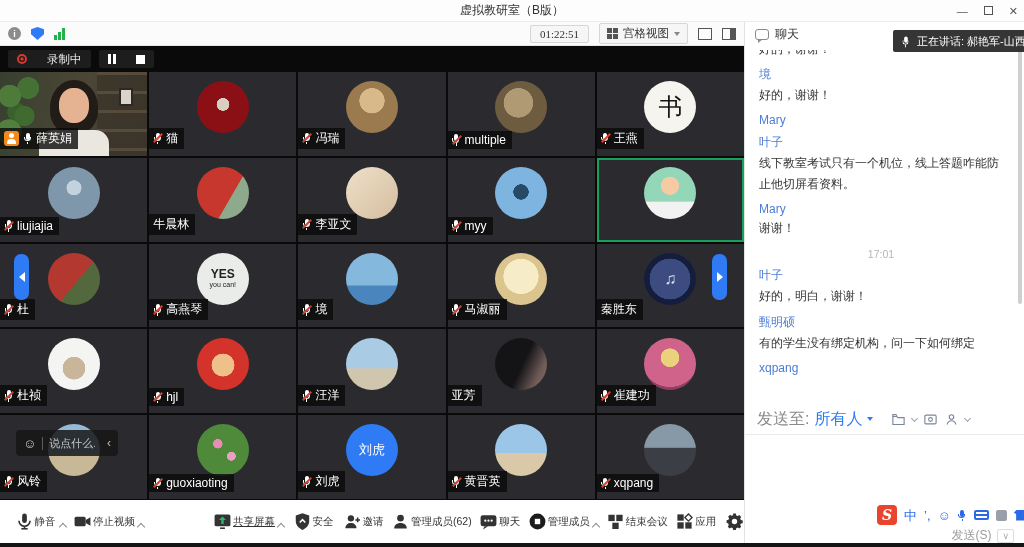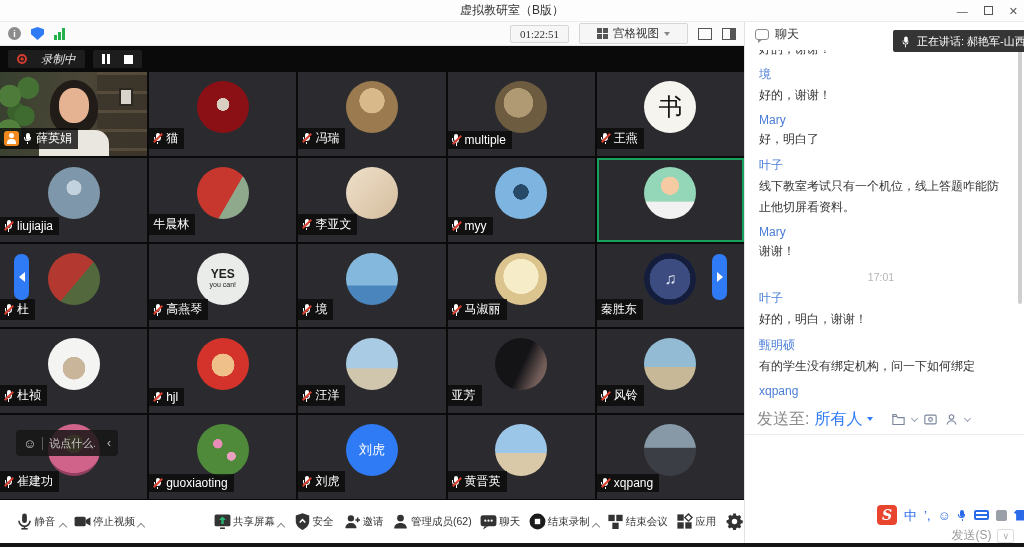--- a/index.html
+++ b/index.html
@@ -15,36 +15,36 @@
 
   
   .topbar { position:absolute; left:0; top:22px; width:744px; height:24px; background:#fbfbfb; border-bottom:1px solid #e7e7e7; display:flex; align-items:center; padding:0 8px; }
   .tb-left { display:flex; align-items:center; gap:10px; }
   .ico-info { width:13px; height:13px; border-radius:50%; background:#8c8c8c; color:#fff; font-size:9px; font-weight:bold; display:flex; align-items:center; justify-content:center; }
   .ico-shield { width:13px; height:13px; background:#2f7bf5; clip-path:polygon(50% 0,100% 18%,100% 55%,50% 100%,0 55%,0 18%); }
   .ico-signal { display:flex; align-items:flex-end; gap:1.5px; height:12px; }
   .ico-signal i { width:2.5px; background:#22b24c; display:block; }
   .tb-right { margin-left:auto; display:flex; align-items:center; gap:10px;font-family:Liberation Serif, serif; }
   .timerbox { border:1px solid #d6d6d6; background:#f6f6f6; border-radius:2px; font-size:11px; color:#333; padding:2px 9px; }
-  .viewdrop { border:1px solid #d6d6d6; background:#f6f6f6; border-radius:2px; display:flex; align-items:center; gap:5px; padding:2px 17px; font-size:11.5px; color:#333; }
+  .viewdrop { border:1px solid #d6d6d6; background:#f6f6f6; border-radius:2px; display:flex; align-items:center; gap:5px; padding:2px 7px; font-size:11.5px; color:#333; }
   .gridglyph { width:11px; height:11px; display:grid; grid-template-columns:1fr 1fr; grid-template-rows:1fr 1fr; gap:1.5px; }
   .gridglyph i { background:#555; }
   .caret-down { width:0; height:0; border-left:3.5px solid transparent; border-right:3.5px solid transparent; border-top:4.5px solid #888; display:inline-block; }
   .ico-fullscreen { width:14px; height:12px; border:1.5px solid #555; position:relative; background:
       linear-gradient(#fbfbfb,#fbfbfb) 50% 0/6px 3px no-repeat,
       linear-gradient(#fbfbfb,#fbfbfb) 50% 100%/6px 3px no-repeat,
       linear-gradient(#fbfbfb,#fbfbfb) 0 50%/3px 4px no-repeat,
       linear-gradient(#fbfbfb,#fbfbfb) 100% 50%/3px 4px no-repeat; }
   .ico-layout { width:14px; height:12px; border:1.5px solid #555; position:relative; }
   .ico-layout i { position:absolute; right:0; top:0; width:5px; height:100%; background:#555; display:block; }
 
   
   .video { position:absolute; left:0; top:46px; width:744px; height:454px; background:#0a0a0a; }
   .recbar { position:absolute; left:8px; top:4px; display:flex; gap:8px; z-index:5; }
-  .chip { background:rgba(32,32,32,.92); border-radius:2px; height:18px; display:flex; align-items:center; gap:14px; padding:0 9px; color:#eee; font-size:11.5px;font-style:italic; }
+  .chip { background:rgba(32,32,32,.92); border-radius:2px; height:18px; display:flex; align-items:center; gap:20px; padding:0 9px; color:#eee; font-size:11.5px; }
   .recdot { width:10px; height:10px; border:2px solid #d53a2f; border-radius:50%; background:radial-gradient(circle,#d53a2f 0 35%,transparent 40%); }
   .pauseico { display:flex; gap:2.5px; }
   .pauseico i { width:3px; height:10px; background:#fff; display:block; }
   .stopico { width:9px; height:9px; background:#fff; display:block; }
 
   .vgrid { position:absolute; left:0; top:26px; width:744px; height:427px; display:grid; grid-template-columns:repeat(5,1fr); grid-template-rows:repeat(5,1fr); gap:2px; background:#0a0a0a; }
   .tile { position:relative; background:#2b2b2f; overflow:hidden; }
   .tile.speaking { box-shadow:inset 0 0 0 2px #17a05e; }
   .ava { position:absolute; left:50%; top:9px; transform:translateX(-50%); width:52px; height:52px; border-radius:50%; display:flex; flex-direction:column; align-items:center; justify-content:center; text-align:center; overflow:hidden; }
   .nlabel { position:absolute; left:0; bottom:7px; max-width:97%; background:rgba(10,10,10,.8); color:#fff; font-size:12px; padding:2px 6px 2px 4px; display:flex; align-items:center; gap:4px; white-space:nowrap; }
@@ -83,21 +83,21 @@
   .qc-div { width:1px; height:13px; background:#5c5c5c; }
   .qc-text { color:#c7c7c7; font-size:11px; white-space:nowrap; overflow:hidden; width:46px; }
   .qc-collapse { color:#bdbdbd; font-size:12px; margin-left:auto; }
 
   
   .bottombar { position:absolute; left:0; top:500px; width:744px; height:43px; background:#fff; display:flex; align-items:center; padding-left:10px; }
   .titem { display:flex; flex-direction:row; align-items:center; justify-content:center; min-width:50px; padding:0 3px; color:#333; font-size:10.5px; gap:1px; position:relative; }
   .titem .tlabel { white-space:nowrap; }
   .tcaret { width:6px; height:6px; border-left:1.5px solid #8c8c8c; border-top:1.5px solid #8c8c8c; transform:rotate(45deg); align-self:flex-start; margin-top:12px; margin-right:4px; }
   .endbtn { margin-left:auto; margin-right:12px; border:1px solid #e0493a; color:#e0493a; background:#fff; border-radius:4px; font-size:12px; padding:6px 14px; font-family:inherit; }
-  .gap-share { margin-left:62px; }
+  .gap-share { margin-left:62px;text-decoration:underline; }
 
   .winbottom { position:absolute; left:0; top:543px; width:1024px; height:4px; background:#151515; }
 
   
   .chat { position:absolute; left:744px; top:22px; width:280px; height:521px; background:#fff; border-left:1px solid #e2e2e2; }
   .chat-head { height:24px; display:flex; align-items:center; gap:6px; padding:0 10px; font-size:12px; color:#333; }
   .ico-chatbubble { width:14px; height:11px; border:1.5px solid #8a8a8a; border-radius:3px; position:relative; }
   .ico-chatbubble::after { content:""; position:absolute; left:2px; bottom:-4px; width:0; height:0; border-top:4px solid #8a8a8a; border-right:5px solid transparent; }
   .chat-msgs { position:absolute; left:0; top:26px; width:272px; height:352px; overflow:hidden; padding:2px 14px 0 14px; }
   .clippedline { height:9px; overflow:hidden; }
@@ -396,41 +396,41 @@
           <span>汪洋</span>
         </div>
       </div>
       <div class="tile">
         <div class="ava" style="background: linear-gradient(115deg, rgb(20, 20, 23) 0px, rgb(20, 20, 23) 52%, rgb(110, 90, 86) 80%, rgb(138, 111, 104) 100%);"></div>
         <div class="nlabel">
           <span>亚芳</span>
         </div>
       </div>
       <div class="tile">
+        <div class="ava" style="background: radial-gradient(circle at 50% 38%, rgb(234, 210, 122) 0px, rgb(234, 210, 122) 22%, rgb(207, 99, 137) 23%, rgb(207, 99, 137) 70%, rgb(147, 64, 95) 71%, rgb(147, 64, 95) 100%);"></div>
+        <div class="nlabel">
+          <span class="micico muted">
+            <span class="cap"></span>
+            <span class="bowl"></span>
+            <span class="stem"></span>
+            <span class="slash"></span>
+          </span>
+          <span>崔建功</span>
+        </div>
+      </div>
+      <div class="tile">
         <div class="ava" style="background: linear-gradient(rgb(147, 188, 212) 0px, rgb(147, 188, 212) 55%, rgb(199, 184, 151) 56%, rgb(199, 184, 151) 100%);"></div>
         <div class="nlabel">
           <span class="micico muted">
             <span class="cap"></span>
             <span class="bowl"></span>
             <span class="stem"></span>
             <span class="slash"></span>
           </span>
           <span>风铃</span>
-        </div>
-      </div>
-      <div class="tile">
-        <div class="ava" style="background: radial-gradient(circle at 50% 38%, rgb(234, 210, 122) 0px, rgb(234, 210, 122) 22%, rgb(207, 99, 137) 23%, rgb(207, 99, 137) 70%, rgb(147, 64, 95) 71%, rgb(147, 64, 95) 100%);"></div>
-        <div class="nlabel">
-          <span class="micico muted">
-            <span class="cap"></span>
-            <span class="bowl"></span>
-            <span class="stem"></span>
-            <span class="slash"></span>
-          </span>
-          <span>崔建功</span>
         </div>
       </div>
       <div class="tile">
         <div class="ava" style="background: radial-gradient(circle at 40% 38%, rgb(232, 141, 184) 0px, rgb(232, 141, 184) 10%, rgba(0, 0, 0, 0) 11%), radial-gradient(circle at 66% 62%, rgb(232, 160, 192) 0px, rgb(232, 160, 192) 9%, rgba(0, 0, 0, 0) 10%), radial-gradient(circle, rgb(79, 138, 58) 0px, rgb(79, 138, 58) 100%);"></div>
         <div class="nlabel">
           <span class="micico muted">
             <span class="cap"></span>
             <span class="bowl"></span>
             <span class="stem"></span>
             <span class="slash"></span>
@@ -566,21 +566,21 @@
         </span>
         <span class="tlabel">聊天</span>
       </div>
       <div class="titem">
         <span>
           <svg viewBox="0 0 24 24" width="19" height="19">
             <circle cx="12" cy="12" r="10" fill="#1b1b1b"></circle>
             <rect x="8.6" y="8.6" width="6.8" height="6.8" fill="#fff"></rect>
           </svg>
         </span>
-        <span class="tlabel">结束录制</span>
+        <span class="tlabel">管理成员</span>
       </div>
       <span class="tcaret"></span>
       <div class="titem">
         <span>
           <svg viewBox="0 0 24 24" width="19" height="19">
             <rect x="3" y="3.5" width="8" height="8" fill="#333"></rect>
             <rect x="13" y="3.5" width="8" height="8" fill="#333"></rect>
             <rect x="8" y="13.5" width="8" height="8" fill="#333"></rect>
           </svg>
         </span>
@@ -616,21 +616,20 @@
     <span class="ico-chatbubble"></span>
     <span>聊天</span>
   </div>
   <div class="chat-msgs" id="chat-msgs">
     <div class="clippedline">
         <span>好的，谢谢！</span>
       </div>
   <div class="msg-name">境</div>
       <div class="msg-text">好的，谢谢！</div>
       <div class="msg-name">Mary</div>
-      <div class="msg-text">好，明白了</div>
       <div class="msg-name">叶子</div>
       <div class="msg-text">线下教室考试只有一个机位，线上答题咋能防止他切屏看资料。</div>
       <div class="msg-name">Mary</div>
       <div class="msg-text">谢谢！</div>
       <div class="msg-time">17:01</div>
       <div class="msg-name">叶子</div>
       <div class="msg-text">好的，明白，谢谢！</div>
       <div class="msg-name">甄明硕</div>
       <div class="msg-text">有的学生没有绑定机构，问一下如何绑定</div>
       <div class="msg-name">xqpang</div>

